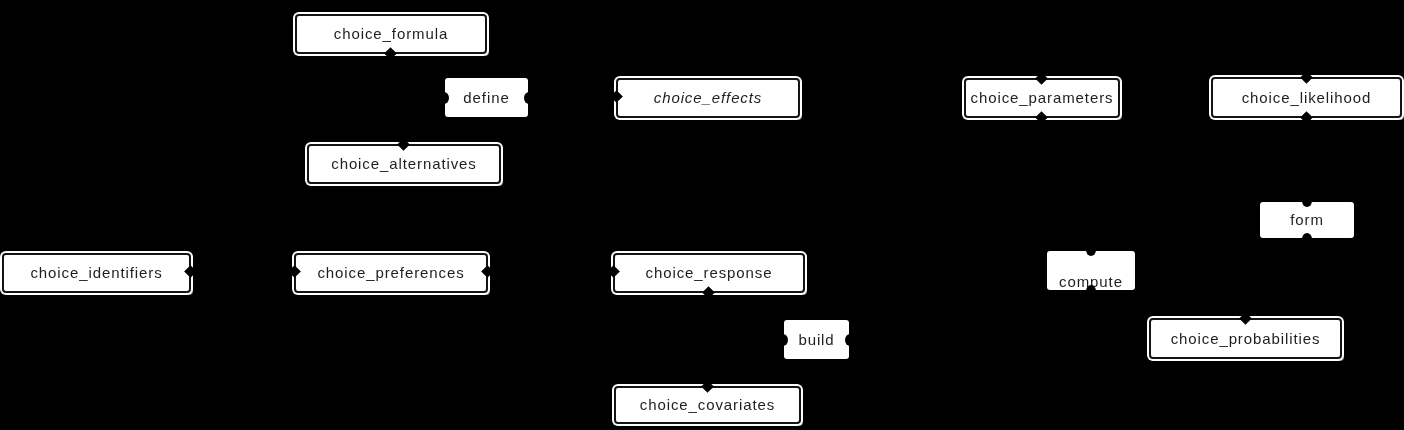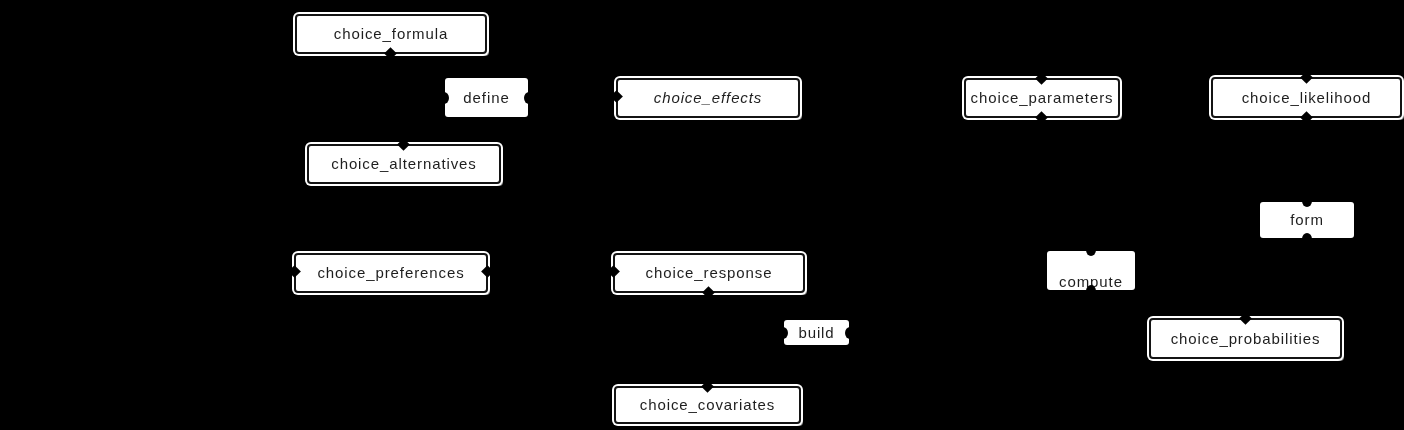--- a/index.html
+++ b/index.html
@@ -79,20 +79,24 @@
     </div>
     <div class="node" style="left: 1211px; top: 77px; width: 191px; height: 41px;">
       <span class="label-text">choice_likelihood</span>
       <i class="notch notch-wedge notch-top"></i>
       <i class="notch notch-wedge notch-bottom"></i>
     </div>
     <div class="node" style="left: 294px; top: 144px; width: 194px; height: 40px; margin-left: 13px;">
       <span class="label-text">choice_alternatives</span>
       <i class="notch notch-wedge notch-top"></i>
     </div>
+    <div class="node" style="left: 2px; top: 253px; width: 189px; height: 40px;">
+      <span class="label-text">choice_identifiers</span>
+      <i class="notch notch-wedge notch-right"></i>
+    </div>
     <div class="node" style="left: 294px; top: 253px; width: 194px; height: 40px;">
       <span class="label-text">choice_preferences</span>
       <i class="notch notch-wedge notch-left"></i>
       <i class="notch notch-wedge notch-right"></i>
     </div>
     <div class="node" style="left: 613px; top: 253px; width: 192px; height: 40px;">
       <span class="label-text">choice_response</span>
       <i class="notch notch-wedge notch-left"></i>
       <i class="notch notch-wedge notch-bottom"></i>
     </div>
@@ -112,18 +116,18 @@
     <div class="edge-label" style="left: 1260px; top: 202px; width: 94px; height: 36px;">
       <span class="label-text">form</span>
       <i class="notch notch-round notch-top"></i>
       <i class="notch notch-round notch-bottom"></i>
     </div>
     <div class="edge-label" style="left: 1047px; top: 251px; width: 88px; height: 39px; align-items: flex-end;">
       <span class="label-text">compute</span>
       <i class="notch notch-round notch-top"></i>
       <i class="notch notch-round notch-bottom"></i>
     </div>
-    <div class="edge-label" style="left: 784px; top: 320px; width: 65px; height: 25px;">
+    <div class="edge-label" style="left: 784px; top: 320px; width: 65px; height: 39px;">
       <span class="label-text">build</span>
       <i class="notch notch-round notch-left"></i>
       <i class="notch notch-round notch-right"></i>
     </div>
   </div>
 
 </body></html>

